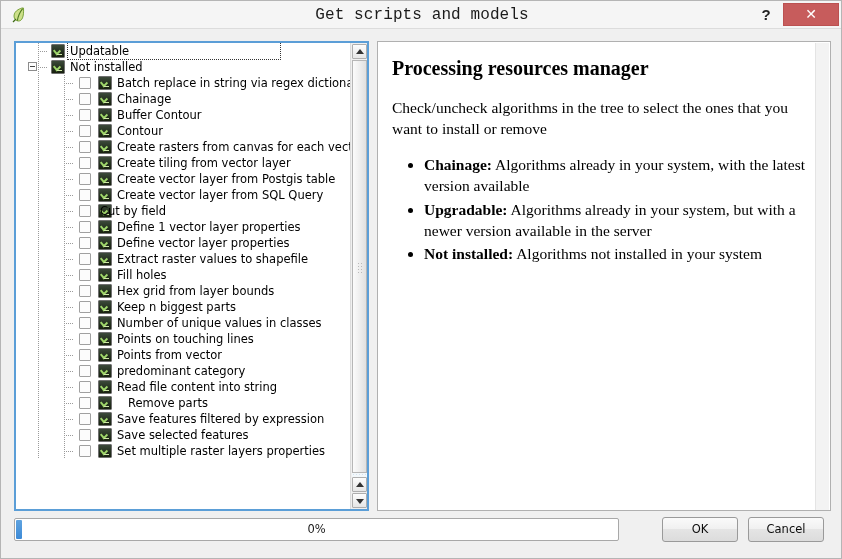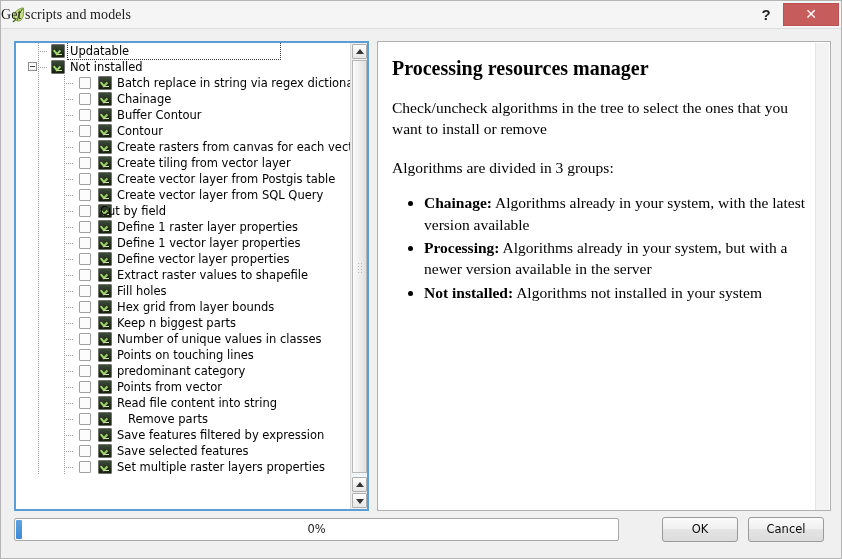--- a/index.html
+++ b/index.html
@@ -37,23 +37,24 @@
     left: 8px; top: 4px;
     width: 20px; height: 20px;
     display: block;
   }
   .title-text {
     position: absolute;
     left: 0; top: 0;
     width: 842px;
     height: 28px;
     line-height: 28px;
-    font-size: 14px;
+    text-align: center;
+    font-size: 16px;
     color: #1b1b1b;
-    font-family: Liberation Serif, serif;
+    font-family: Liberation Mono, monospace;
     letter-spacing: .1px;
   }
   .help-btn {
     position: absolute;
     right: 62px; top: 0;
     width: 30px; height: 27px;
     line-height: 27px;
     text-align: center;
     font-size: 15px;
     font-weight: bold;
@@ -438,28 +439,20 @@
           <span class="cbox" style="left:63px"></span>
           <span class="sicon" style="left:82px"></span>
           <span class="label" style="left:84px">Cut by field</span>
         </div>
         <div class="trow">
           <span class="guide" style="left:22px"></span>
           <span class="guide" style="left:48px"></span>
           <span class="guide-h" style="left:48px;top:8px;width:10px"></span>
           <span class="cbox" style="left:63px"></span>
           <span class="sicon" style="left:82px"></span>
-          <span class="label" style="left:101px">Define 1 raster layer properties</span>
-        </div>
-        <div class="trow">
-          <span class="guide" style="left:22px"></span>
-          <span class="guide" style="left:48px"></span>
-          <span class="guide-h" style="left:48px;top:8px;width:10px"></span>
-          <span class="cbox" style="left:63px"></span>
-          <span class="sicon" style="left:82px"></span>
           <span class="label" style="left:101px">Define 1 vector layer properties</span>
         </div>
         <div class="trow">
           <span class="guide" style="left:22px"></span>
           <span class="guide" style="left:48px"></span>
           <span class="guide-h" style="left:48px;top:8px;width:10px"></span>
           <span class="cbox" style="left:63px"></span>
           <span class="sicon" style="left:82px"></span>
           <span class="label" style="left:101px">Define vector layer properties</span>
         </div>
@@ -510,29 +503,29 @@
           <span class="cbox" style="left:63px"></span>
           <span class="sicon" style="left:82px"></span>
           <span class="label" style="left:101px">Points on touching lines</span>
         </div>
         <div class="trow">
           <span class="guide" style="left:22px"></span>
           <span class="guide" style="left:48px"></span>
           <span class="guide-h" style="left:48px;top:8px;width:10px"></span>
           <span class="cbox" style="left:63px"></span>
           <span class="sicon" style="left:82px"></span>
+          <span class="label" style="left:101px">Points from vector</span>
+        </div>
+        <div class="trow">
+          <span class="guide" style="left:22px"></span>
+          <span class="guide" style="left:48px"></span>
+          <span class="guide-h" style="left:48px;top:8px;width:10px"></span>
+          <span class="cbox" style="left:63px"></span>
+          <span class="sicon" style="left:82px"></span>
           <span class="label" style="left:101px">predominant category</span>
-        </div>
-        <div class="trow">
-          <span class="guide" style="left:22px"></span>
-          <span class="guide" style="left:48px"></span>
-          <span class="guide-h" style="left:48px;top:8px;width:10px"></span>
-          <span class="cbox" style="left:63px"></span>
-          <span class="sicon" style="left:82px"></span>
-          <span class="label" style="left:101px">Points from vector</span>
         </div>
         <div class="trow">
           <span class="guide" style="left:22px"></span>
           <span class="guide" style="left:48px"></span>
           <span class="guide-h" style="left:48px;top:8px;width:10px"></span>
           <span class="cbox" style="left:63px"></span>
           <span class="sicon" style="left:82px"></span>
           <span class="label" style="left:101px">Read file content into string</span>
         </div>
         <div class="trow">
@@ -582,24 +575,23 @@
       </div>
       <div class="sb-btn" style="top:450px;">
         <span class="arrow-dn"></span>
       </div>
     </div>
   </div>
 
   <div class="desc-panel">
     <div class="desc-title">Processing resources manager</div>
     <p class="desc-p">Check/uncheck algorithms in the tree to select the ones that you want to install or remove</p>
-    <p class="desc-p">Algorithms are divided in 3 groups:</p>
     <ul class="desc-list" id="desc-bullets">
         <li><b>Chainage:</b><span> Algorithms already in your system, with the latest version available</span></li>
-        <li><b>Processing:</b><span> Algorithms already in your system, but with a newer version available in the server</span></li>
+        <li><b>Upgradable:</b><span> Algorithms already in your system, but with a newer version available in the server</span></li>
         <li><b>Not installed:</b><span> Algorithms not installed in your system</span></li>
       </ul>
     <div class="desc-scroll"></div>
   </div>
 
   <div class="progress">
     <div class="progress-chunk"></div>
     <div class="progress-text">0%</div>
   </div>
   <div class="btn btn-ok">OK</div>

